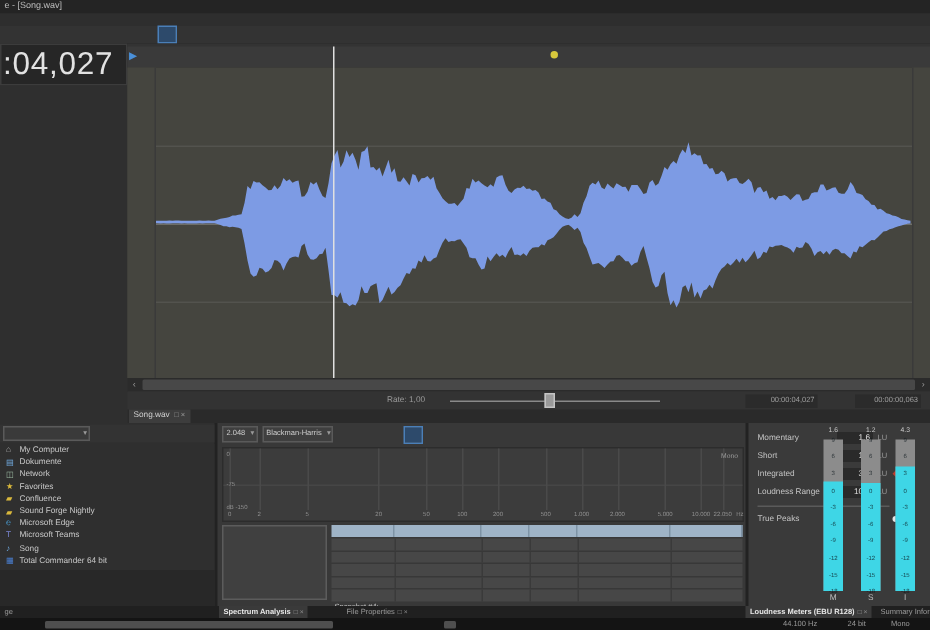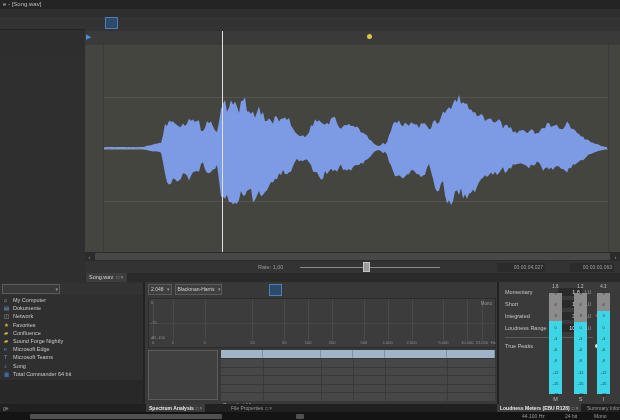--- a/index.html
+++ b/index.html
@@ -150,20 +150,23 @@
       <span class="tb-icon ic"></span>
       <span class="tb-icon ic"></span>
       <span class="tb-icon ic"></span>
       <span class="tb-icon ic"></span>
       <span class="tb-icon ic"></span>
       <span class="tb-icon ic"></span>
       <span class="tb-icon ic"></span>
       <span class="tb-icon ic"></span>
     </div>
 
+  <div class="abs timebox">
+    <span class="val">:04,027</span>
+  </div>
 
   <div class="abs leftpanel">
     <div class="minitools">
 
     <span class="ic"></span>
         <span class="ic"></span>
         <span class="ic"></span>
       </div>
   </div>
 

